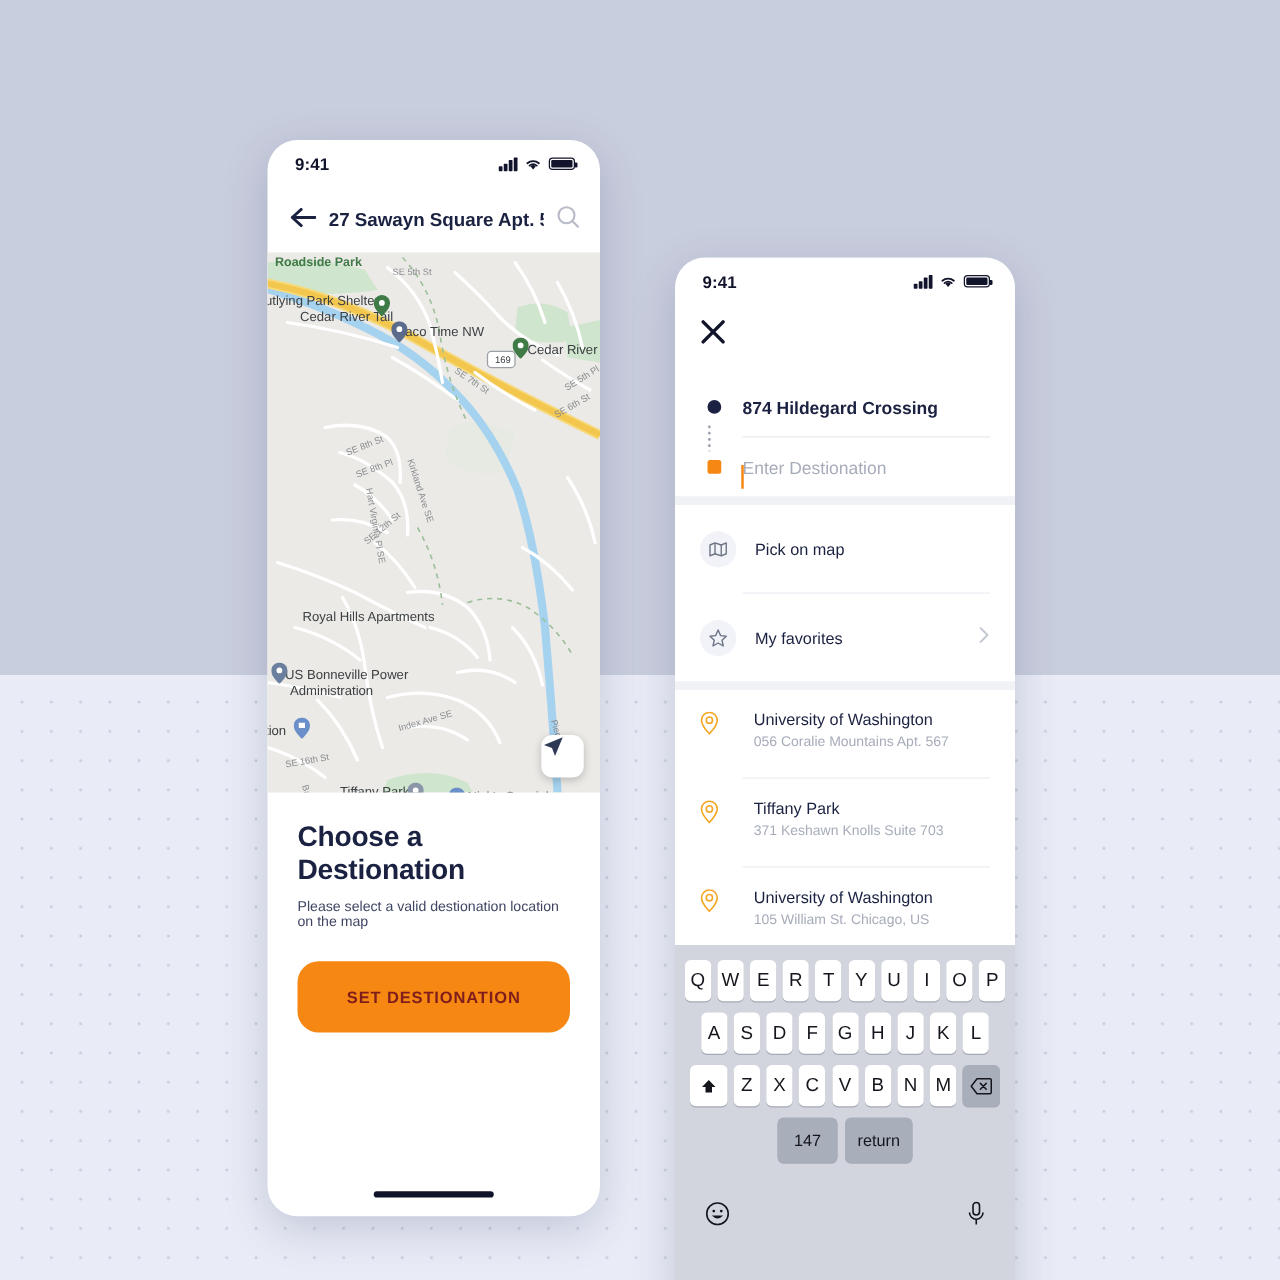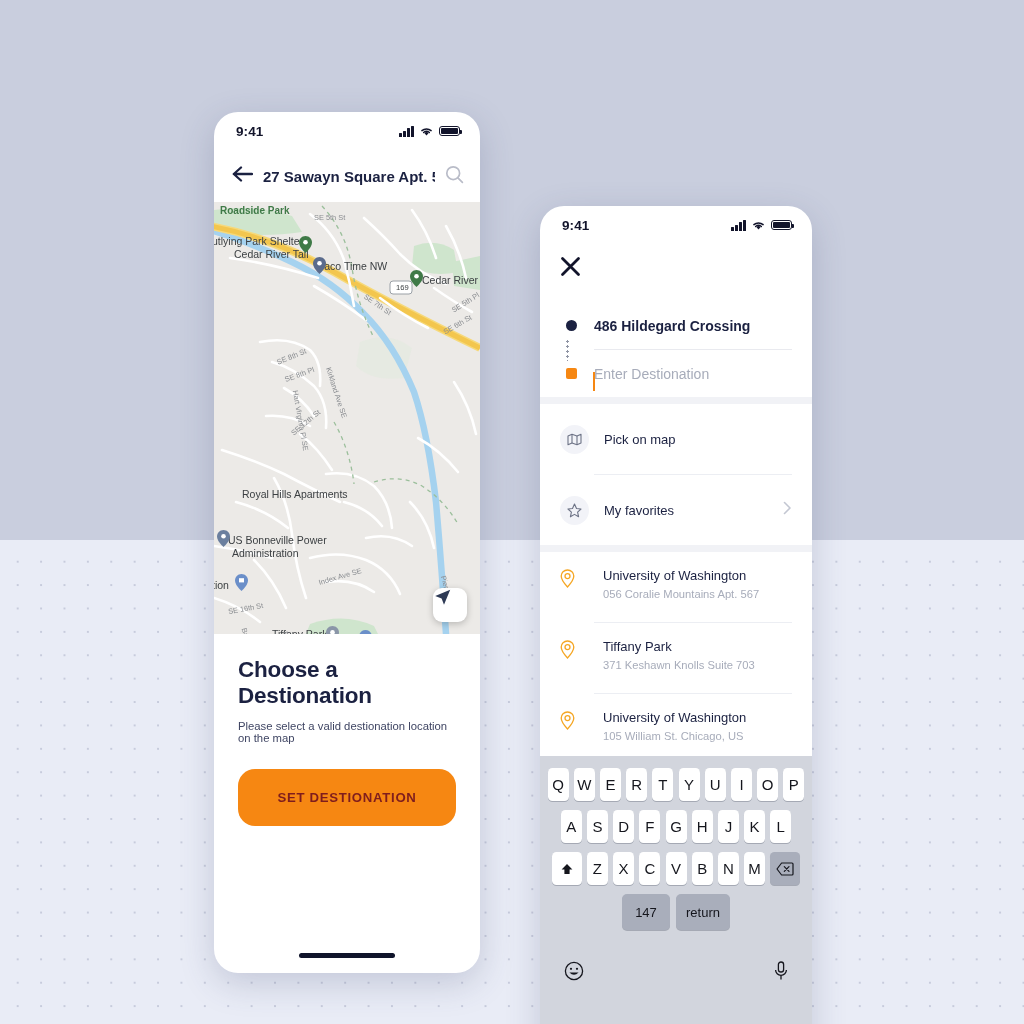--- a/index.html
+++ b/index.html
@@ -202,21 +202,21 @@
       </g>
 
       <rect x="176" y="79" width="22" height="13" rx="3" fill="#ffffff" stroke="#9aa0a6" stroke-width="1"></rect>
     </svg>
 
     <span class="mlabel st" style="left:182px;top:81px;color:#3c4043;font-size:7.6px;">169</span>
 
     <span class="mlabel park" style="left:6px;top:3px;">Roadside Park</span>
     <span class="mlabel st" style="left:100px;top:11px;">SE 5th St</span>
     <span class="mlabel poi" style="left:-2px;top:33px;">utlying Park Shelter</span>
-    <span class="mlabel poi" style="left:20px;top:46px;">Cedar River Tail</span>
+    <span class="mlabel poi" style="left:26px;top:46px;">Cedar River Tail</span>
     <span class="mlabel poi" style="left:105px;top:58px;">Taco Time NW</span>
     <span class="mlabel poi" style="left:208px;top:72px;">Cedar River E</span>
     <span class="mlabel st" style="left:236px;top:96px;transform:rotate(-32deg);">SE 5th Pl</span>
     <span class="mlabel st" style="left:148px;top:98px;transform:rotate(34deg);">SE 7th St</span>
     <span class="mlabel st" style="left:228px;top:118px;transform:rotate(-30deg);">SE 6th St</span>
     <span class="mlabel st" style="left:62px;top:150px;transform:rotate(-22deg);">SE 8th St</span>
     <span class="mlabel st" style="left:70px;top:168px;transform:rotate(-20deg);">SE 8th Pl</span>
     <span class="mlabel st" style="left:96px;top:186px;transform:rotate(72deg);">Kirkland Ave SE</span>
     <span class="mlabel st" style="left:74px;top:216px;transform:rotate(-40deg);">SE 12th St</span>
     <span class="mlabel st" style="left:56px;top:214px;transform:rotate(80deg);">Hart Virginia Pl SE</span>
@@ -320,21 +320,21 @@
         <path d="M2.5 2.5 L18.5 18.5 M18.5 2.5 L2.5 18.5" stroke="#12142b" stroke-width="2.8" stroke-linecap="round"></path>
       </svg>
     </span>
   </div>
 
   <div class="routebox">
     <div class="rrow">
       <span class="rdot">
           <span class="circ"></span>
         </span>
-      <span class="rtext">486 Hildegard Crossing</span>
+      <span class="rtext">874 Hildegard Crossing</span>
     </div>
     <div class="rline"></div>
     <div class="dots-v"></div>
     <div class="rrow">
       <span class="rdot">
           <span class="sq"></span>
         </span>
       <span class="rtext ph">
         <span class="caret"></span>
         <span>Enter Destionation</span>

